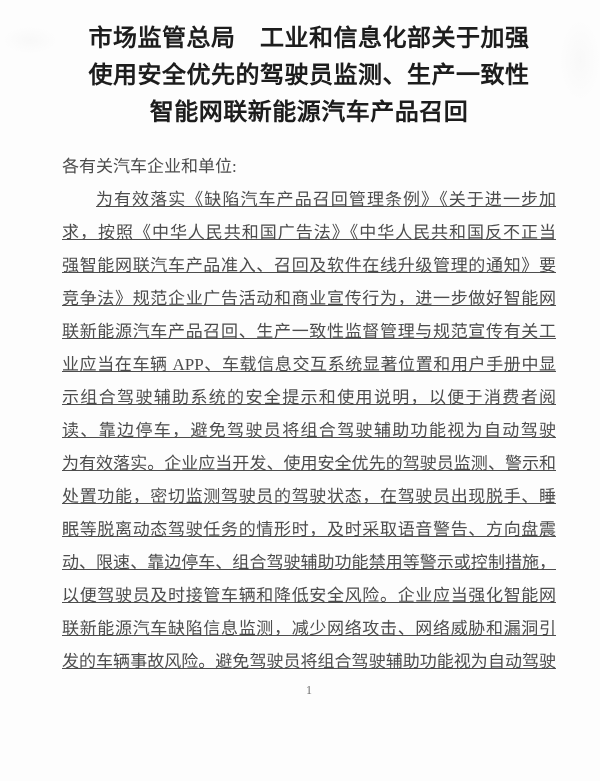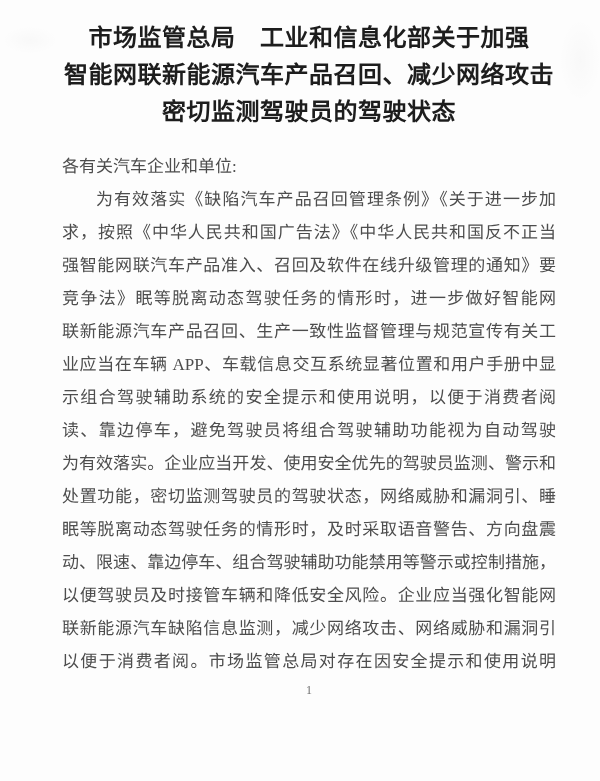--- a/index.html
+++ b/index.html
@@ -45,20 +45,21 @@
     line-height: 33px;
     height: 33px;
     color: #4d4d4d;
     white-space: nowrap;
     text-align: left;
   }
   .line.just {
     white-space: normal;
     text-align: justify;
     text-align-last: justify;
+    text-decoration: underline;
   }
   .line.indent {
     text-indent: 2em;
   }
   .bold {
     font-weight: 700;
     color: #323232;
   }
   .page-number {
     margin-top: 3px;
@@ -69,40 +70,40 @@
     color: #6e6e6e;
   }
 </style>
 </head>
 <body>
 
 <div class="page">
 
   <div class="title-block">
     <div class="title-line">市场监管总局　工业和信息化部关于加强</div>
-    <div class="title-line">智能网联新能源汽车产品召回、减少网络攻击</div>
-    <div class="title-line">密切监测驾驶员的驾驶状态</div>
+    <div class="title-line">使用安全优先的驾驶员监测、生产一致性</div>
+    <div class="title-line">智能网联新能源汽车产品召回</div>
   </div>
 
   <div class="body-block">
     <div class="line">各有关汽车企业和单位:</div>
     <div>
         <div class="line indent just"><span>为有效落实《缺陷汽车产品召回管理条例》《关于进一步加</span></div>
         <div class="line just"><span>求，按照《中华人民共和国广告法》《中华人民共和国反不正当</span></div>
         <div class="line just"><span>强智能网联汽车产品准入、召回及软件在线升级管理的通知》要</span></div>
-        <div class="line just"><span>竞争法》眠等脱离动态驾驶任务的情形时，进一步做好智能网</span></div>
+        <div class="line just"><span>竞争法》规范企业广告活动和商业宣传行为，进一步做好智能网</span></div>
         <div class="line just"><span>联新能源汽车产品召回、生产一致性监督管理与规范宣传有关工</span></div>
         <div class="line just"><span>业应当在车辆 APP、车载信息交互系统显著位置和用户手册中显</span></div>
         <div class="line just"><span>示组合驾驶辅助系统的安全提示和使用说明，以便于消费者阅</span></div>
         <div class="line just"><span>读、靠边停车，避免驾驶员将组合驾驶辅助功能视为自动驾驶</span></div>
         <div class="line just"><span>为有效落实。企业应当开发、使用安全优先的驾驶员监测、警示和</span></div>
-        <div class="line just"><span>处置功能，密切监测驾驶员的驾驶状态，网络威胁和漏洞引、睡</span></div>
+        <div class="line just"><span>处置功能，密切监测驾驶员的驾驶状态，在驾驶员出现脱手、睡</span></div>
         <div class="line just"><span>眠等脱离动态驾驶任务的情形时，及时采取语音警告、方向盘震</span></div>
         <div class="line just"><span>动、限速、靠边停车、组合驾驶辅助功能禁用等警示或控制措施，</span></div>
         <div class="line just"><span>以便驾驶员及时接管车辆和降低安全风险。企业应当强化智能网</span></div>
         <div class="line just"><span>联新能源汽车缺陷信息监测，减少网络攻击、网络威胁和漏洞引</span></div>
-        <div class="line just"><span>以便于消费者阅。市场监管总局对存在因安全提示和使用说明</span></div>
+        <div class="line just"><span>发的车辆事故风险。避免驾驶员将组合驾驶辅助功能视为自动驾驶</span></div>
       </div>
   </div>
 
   <div class="page-number">1</div>
 
 </div>
 
 </body></html>

